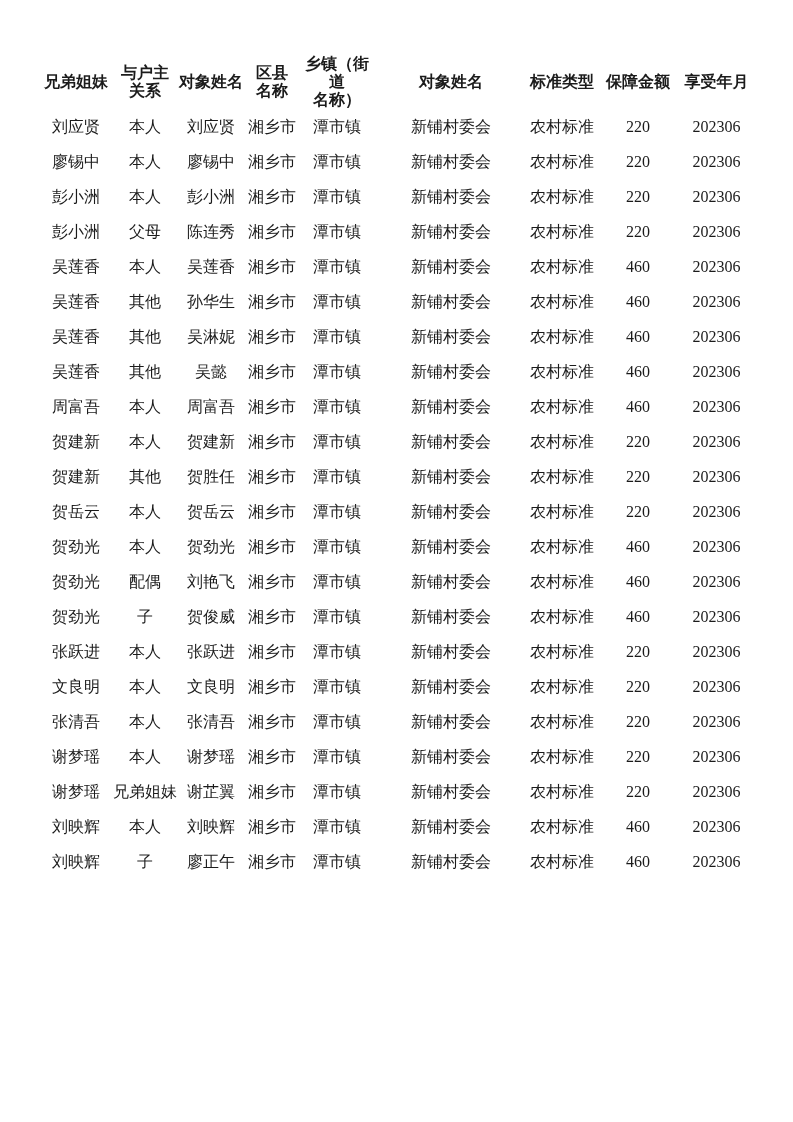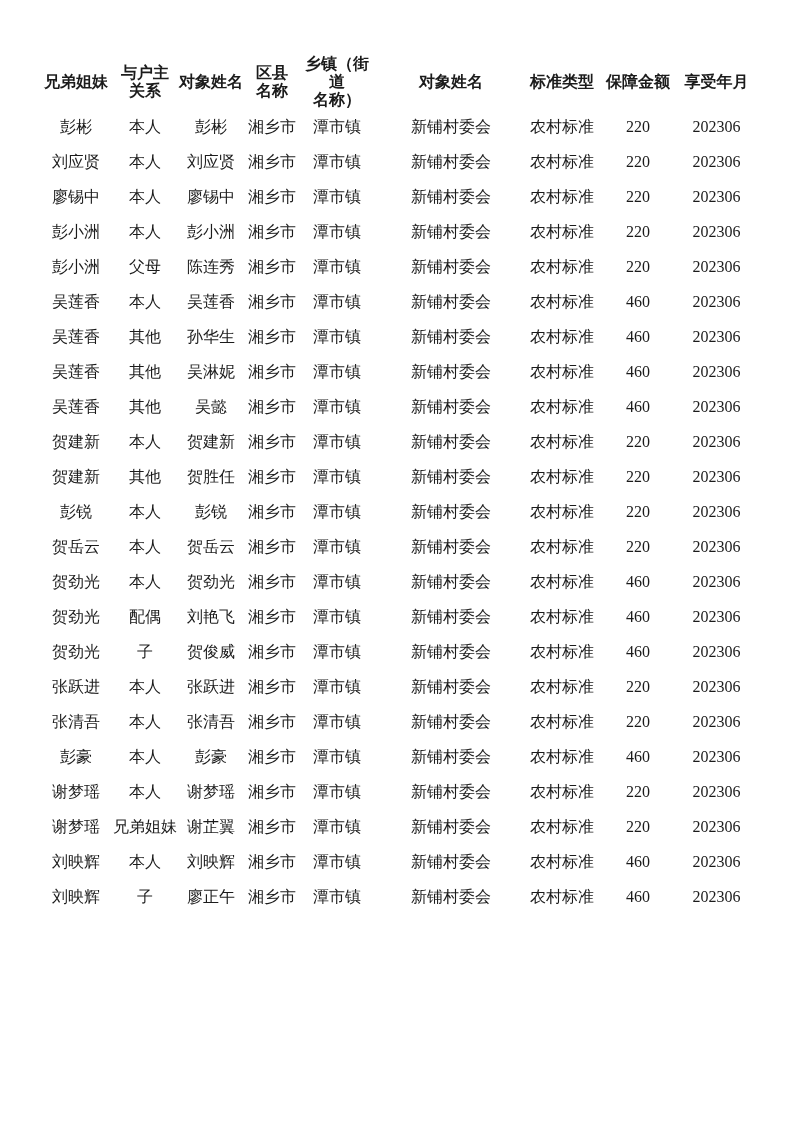--- a/index.html
+++ b/index.html
@@ -73,31 +73,20 @@
         <th>乡镇（街道
 名称）</th>
         <th>对象姓名</th>
         <th>标准类型</th>
         <th>保障金额</th>
         <th>享受年月</th>
       </tr>
     </thead>
     <tbody id="table-body">
         <tr>
-          <td>彭彬</td>
-          <td>本人</td>
-          <td>彭彬</td>
-          <td>湘乡市</td>
-          <td>潭市镇</td>
-          <td>新铺村委会</td>
-          <td>农村标准</td>
-          <td>220</td>
-          <td>202306</td>
-        </tr>
-        <tr>
           <td>刘应贤</td>
           <td>本人</td>
           <td>刘应贤</td>
           <td>湘乡市</td>
           <td>潭市镇</td>
           <td>新铺村委会</td>
           <td>农村标准</td>
           <td>220</td>
           <td>202306</td>
         </tr>
@@ -172,20 +161,31 @@
           <td>其他</td>
           <td>吴懿</td>
           <td>湘乡市</td>
           <td>潭市镇</td>
           <td>新铺村委会</td>
           <td>农村标准</td>
           <td>460</td>
           <td>202306</td>
         </tr>
         <tr>
+          <td>周富吾</td>
+          <td>本人</td>
+          <td>周富吾</td>
+          <td>湘乡市</td>
+          <td>潭市镇</td>
+          <td>新铺村委会</td>
+          <td>农村标准</td>
+          <td>460</td>
+          <td>202306</td>
+        </tr>
+        <tr>
           <td>贺建新</td>
           <td>本人</td>
           <td>贺建新</td>
           <td>湘乡市</td>
           <td>潭市镇</td>
           <td>新铺村委会</td>
           <td>农村标准</td>
           <td>220</td>
           <td>202306</td>
         </tr>
@@ -194,31 +194,20 @@
           <td>其他</td>
           <td>贺胜任</td>
           <td>湘乡市</td>
           <td>潭市镇</td>
           <td>新铺村委会</td>
           <td>农村标准</td>
           <td>220</td>
           <td>202306</td>
         </tr>
         <tr>
-          <td>彭锐</td>
-          <td>本人</td>
-          <td>彭锐</td>
-          <td>湘乡市</td>
-          <td>潭市镇</td>
-          <td>新铺村委会</td>
-          <td>农村标准</td>
-          <td>220</td>
-          <td>202306</td>
-        </tr>
-        <tr>
           <td>贺岳云</td>
           <td>本人</td>
           <td>贺岳云</td>
           <td>湘乡市</td>
           <td>潭市镇</td>
           <td>新铺村委会</td>
           <td>农村标准</td>
           <td>220</td>
           <td>202306</td>
         </tr>
@@ -260,39 +249,39 @@
           <td>本人</td>
           <td>张跃进</td>
           <td>湘乡市</td>
           <td>潭市镇</td>
           <td>新铺村委会</td>
           <td>农村标准</td>
           <td>220</td>
           <td>202306</td>
         </tr>
         <tr>
+          <td>文良明</td>
+          <td>本人</td>
+          <td>文良明</td>
+          <td>湘乡市</td>
+          <td>潭市镇</td>
+          <td>新铺村委会</td>
+          <td>农村标准</td>
+          <td>220</td>
+          <td>202306</td>
+        </tr>
+        <tr>
           <td>张清吾</td>
           <td>本人</td>
           <td>张清吾</td>
           <td>湘乡市</td>
           <td>潭市镇</td>
           <td>新铺村委会</td>
           <td>农村标准</td>
           <td>220</td>
-          <td>202306</td>
-        </tr>
-        <tr>
-          <td>彭豪</td>
-          <td>本人</td>
-          <td>彭豪</td>
-          <td>湘乡市</td>
-          <td>潭市镇</td>
-          <td>新铺村委会</td>
-          <td>农村标准</td>
-          <td>460</td>
           <td>202306</td>
         </tr>
         <tr>
           <td>谢梦瑶</td>
           <td>本人</td>
           <td>谢梦瑶</td>
           <td>湘乡市</td>
           <td>潭市镇</td>
           <td>新铺村委会</td>
           <td>农村标准</td>

